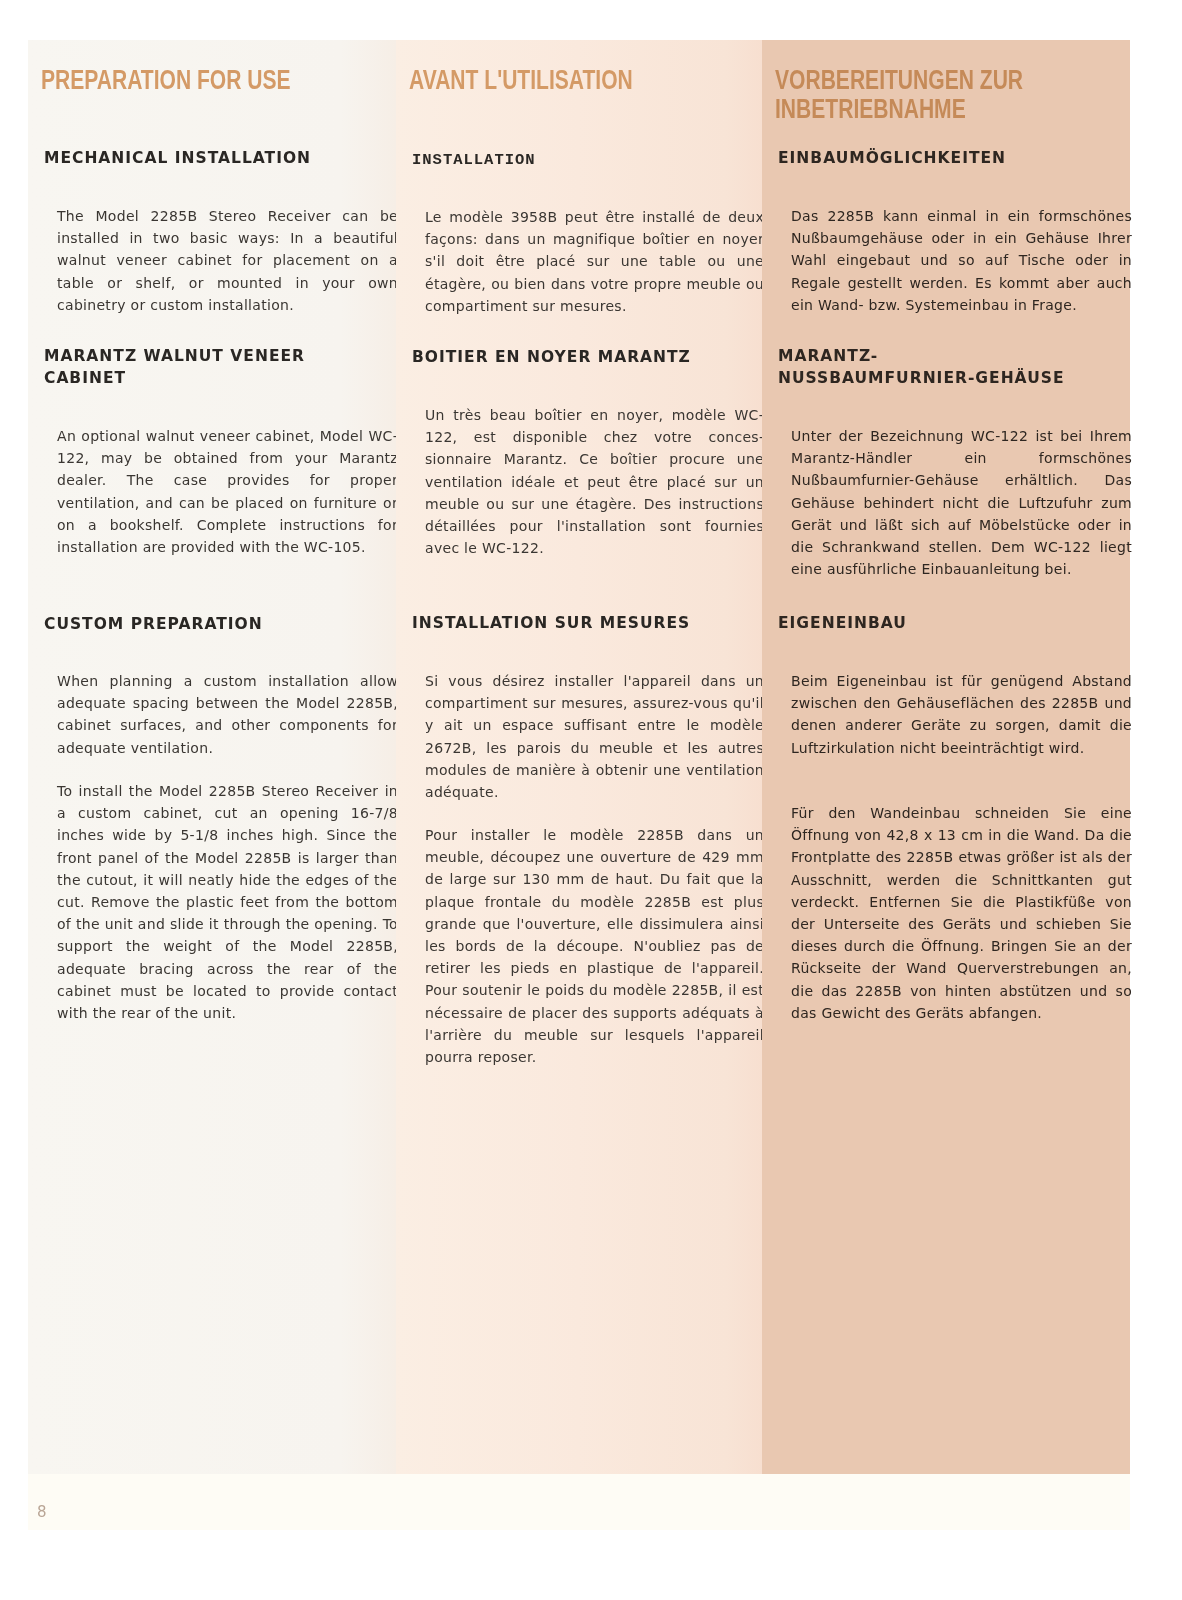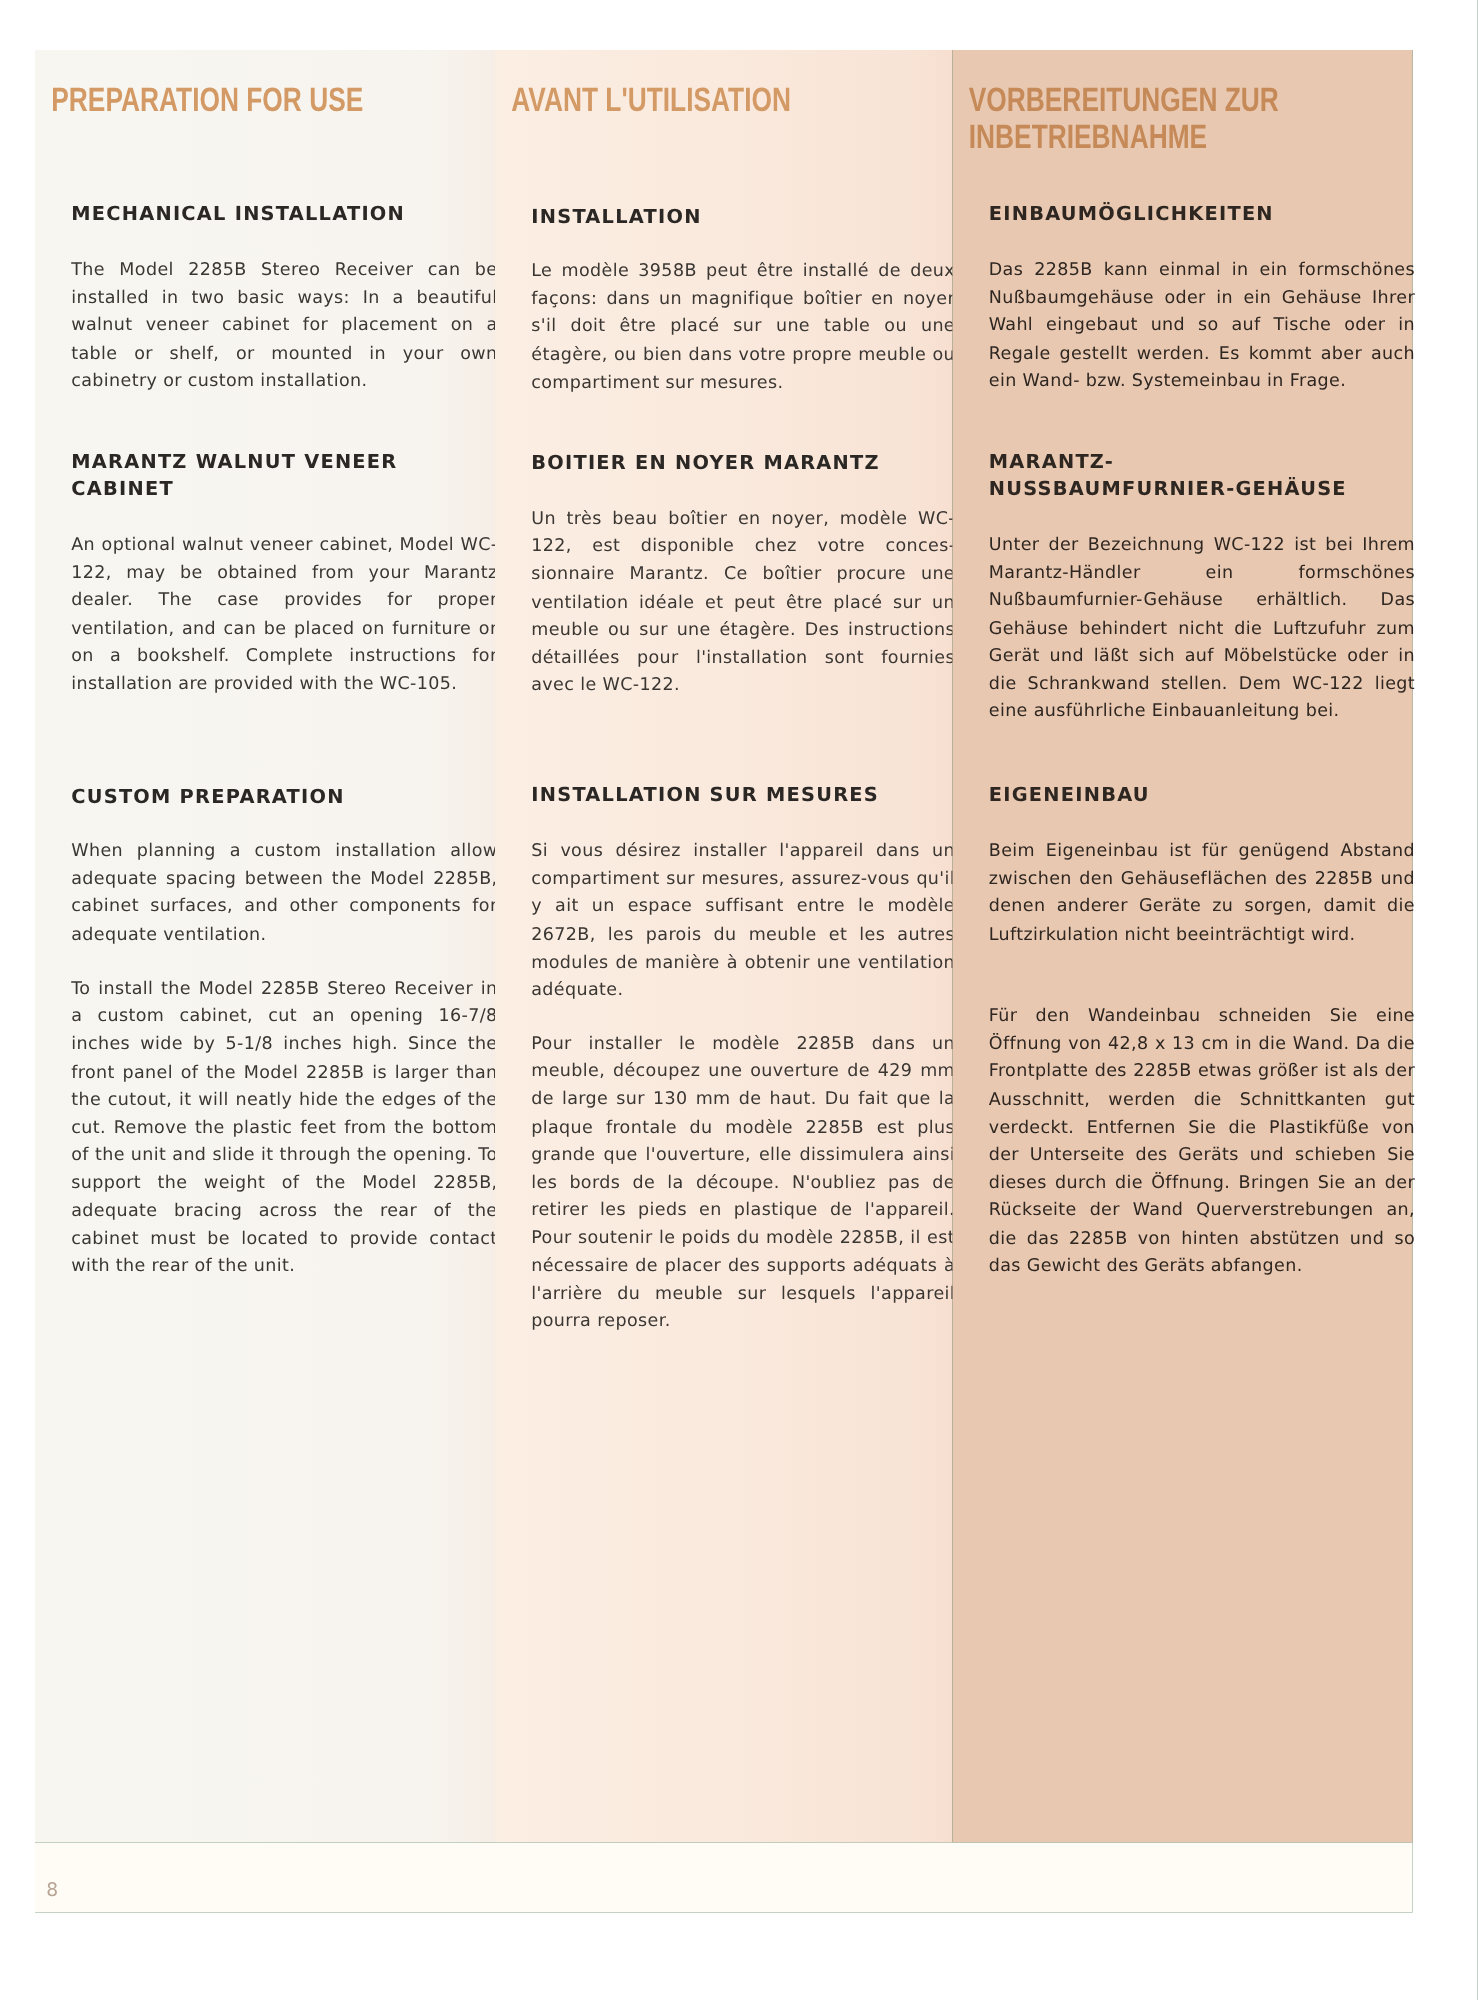--- a/index.html
+++ b/index.html
@@ -72,21 +72,21 @@
       top: 26px;
       margin: 0;
     }
     .col-de .main-title { color: #c58a58; }
     .section-heading {
       font-family: "DejaVu Sans", sans-serif;
       font-size: 15.5px;
       line-height: 22px;
       color: #2a2724;
       letter-spacing: 1px;
-      margin: 16px;
+      margin: 3px;
       position: absolute;
       left: 0;
       width: 100%;
     }
     .para {
       font-family: "DejaVu Sans", sans-serif;
       font-size: 14px;
       line-height: 22.2px;
       color: #3a3632;
       text-align: justify;
@@ -125,21 +125,21 @@
       <h2 class="section-heading" style="top:570px;">CUSTOM PREPARATION</h2>
       <p class="para" style="top:614px;">When planning a custom installation allow adequate spacing between the Model 2285B, cabinet surfaces, and other components for adequate ventilation.</p>
       <p class="para" style="top:724px;">To install the Model 2285B Stereo Re­ceiver in a custom cabinet, cut an opening 16-7/8 inches wide by 5-1/8 inches high. Since the front panel of the Model 2285B is larger than the cutout, it will neatly hide the edges of the cut. Remove the plastic feet from the bottom of the unit and slide it through the opening. To sup­port the weight of the Model 2285B, adequate bracing across the rear of the cabinet must be located to provide con­tact with the rear of the unit.</p>
     </div>
   </div>
 
   <div class="col col-fr">
     <div class="col-inner">
       <h1 class="main-title">AVANT L'UTILISATION</h1>
 
-      <h2 class="section-heading" style="top:106px;">INSTALLATION</h2>
+      <h2 class="section-heading" style="top:106px;font-family:Liberation Mono, monospace;">INSTALLATION</h2>
       <p class="para" style="top:150px;">Le modèle 3958B peut être installé de deux façons: dans un magnifique boîtier en noyer s'il doit être placé sur une table ou une étagère, ou bien dans votre propre meuble ou compartiment sur mesures.</p>
 
       <h2 class="section-heading" style="top:303px;">BOITIER EN NOYER MARANTZ</h2>
       <p class="para" style="top:348px;">Un très beau boîtier en noyer, modèle WC-122, est disponible chez votre conces­sionnaire Marantz. Ce boîtier procure une ventilation idéale et peut être placé sur un meuble ou sur une étagère. Des instruc­tions détaillées pour l'installation sont fournies avec le WC-122.</p>
 
       <h2 class="section-heading" style="top:569px;">INSTALLATION SUR MESURES</h2>
       <p class="para" style="top:614px;">Si vous désirez installer l'appareil dans un compartiment sur mesures, assurez-vous qu'il y ait un espace suffisant entre le modèle 2672B, les parois du meuble et les autres modules de manière à obtenir une ventilation adéquate.</p>
       <p class="para" style="top:768px;">Pour installer le modèle 2285B dans un meuble, découpez une ouverture de 429 mm de large sur 130 mm de haut. Du fait que la plaque frontale du modèle 2285B est plus grande que l'ouverture, elle dis­simulera ainsi les bords de la découpe. N'oubliez pas de retirer les pieds en plastique de l'appareil. Pour soutenir le poids du modèle 2285B, il est nécessaire de placer des supports adéquats à l'arrière du meuble sur lesquels l'appareil pourra reposer.</p>
     </div>
   </div>

